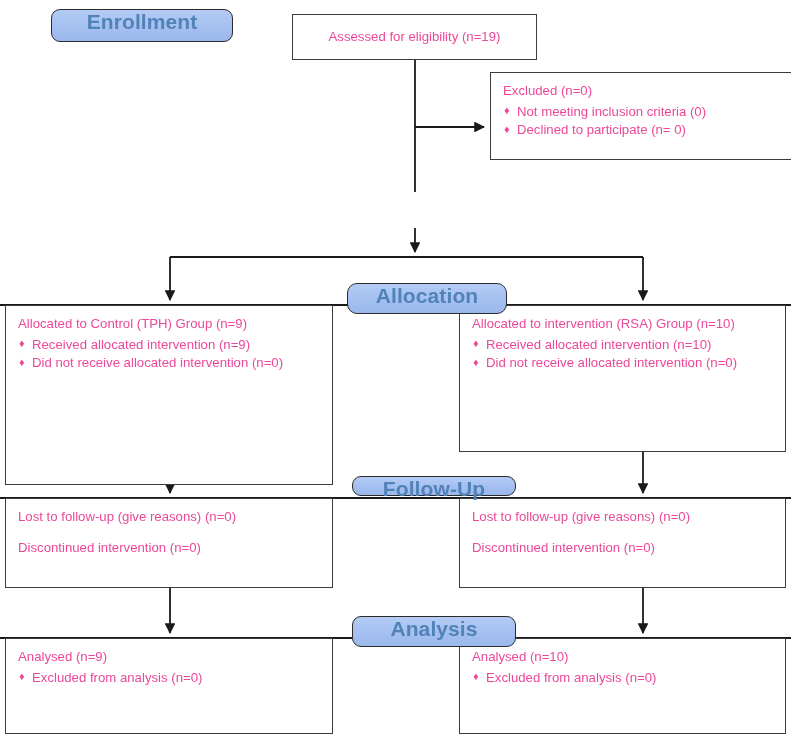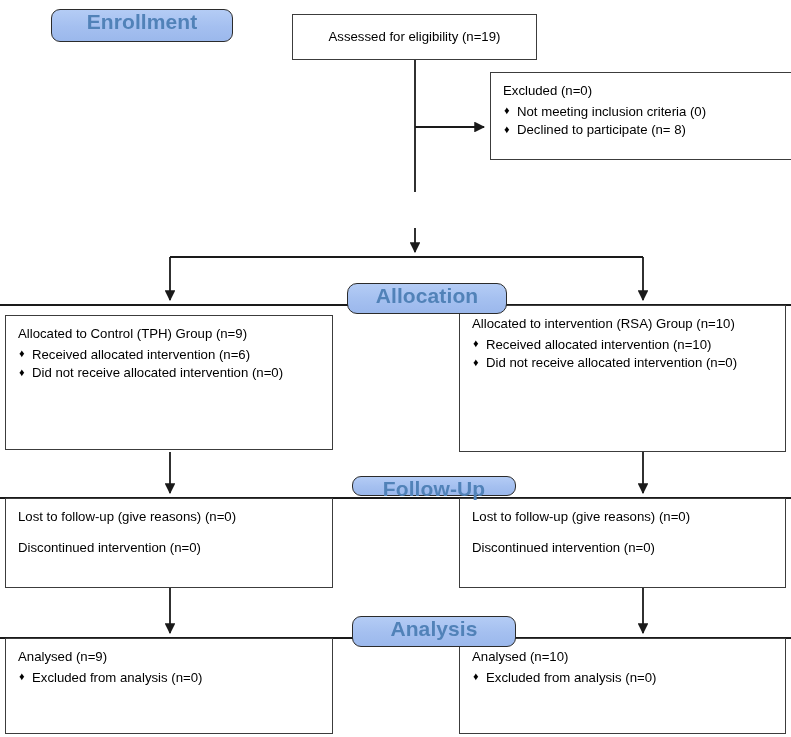--- a/index.html
+++ b/index.html
@@ -28,21 +28,21 @@
   }
 
   
   .node {
     position: absolute;
     box-sizing: border-box;
     background: #ffffff;
     border: 1.6px solid #3c3c3c;
     font-size: 13.2px;
     line-height: 1.42;
-    color: #000000;
+    color: #ec4899;
     z-index: 2;
   }
   .node .body {
     padding: 9px 12px 8px 12px;
   }
   .node.centered {
     display: flex;
     align-items: center;
     justify-content: center;
   }
@@ -86,21 +86,21 @@
 
   
   #banner-enrollment { left: 15px;  top: 9px;   width: 182px; height: 33px; }
   #banner-allocation { left: 311px; top: 283px; width: 160px; height: 31px; border-radius: 10px; }
   #banner-followup   { left: 316px; top: 476px; width: 164px; height: 20px; }
   #banner-analysis   { left: 316px; top: 616px; width: 164px; height: 31px; }
 
   #box-assessed    { left: 292px; top: 14px;  width: 245px; height: 46px; }
   #box-excluded    { left: 490px; top: 72px;  width: 328px; height: 88px; }
   #box-notrand     { left: 329px; top: 192px; width: 181px; height: 36px; }
-  #box-alloc-left  { left: 5px;   top: 315px; width: 328px; height: 135px; }
+  #box-alloc-left  { left: 5px;   top: 305px; width: 328px; height: 180px; }
   #box-alloc-right { left: 459px; top: 305px; width: 327px; height: 147px; }
   #box-fu-left     { left: 5px;   top: 498px; width: 328px; height: 90px; }
   #box-fu-right    { left: 459px; top: 498px; width: 327px; height: 90px; }
   #box-an-left     { left: 5px;   top: 638px; width: 328px; height: 96px; }
   #box-an-right    { left: 459px; top: 638px; width: 327px; height: 96px; }
 </style>
 </head>
 <body>
 
 <div id="diagram">
@@ -157,32 +157,32 @@
 
   <div class="node" id="box-excluded">
     <div class="body">
       <div class="line head">Excluded (n=0)</div>
       <div class="bullet">
         <span class="dot">♦</span>
         <span>Not meeting inclusion criteria (0)</span>
       </div>
       <div class="bullet">
         <span class="dot">♦</span>
-        <span>Declined to participate (n= 8)</span>
+        <span>Declined to participate (n= 0)</span>
       </div>
     </div>
   </div>
 
 
   <div class="node" id="box-alloc-left">
     <div class="body">
       <div class="line head">Allocated to Control (TPH) Group (n=9)</div>
       <div class="bullet">
         <span class="dot">♦</span>
-        <span>Received allocated intervention (n=6)</span>
+        <span>Received allocated intervention (n=9)</span>
       </div>
       <div class="bullet">
         <span class="dot">♦</span>
         <span>Did not receive allocated intervention (n=0)</span>
       </div>
     </div>
   </div>
 
   <div class="node" id="box-alloc-right">
     <div class="body">

